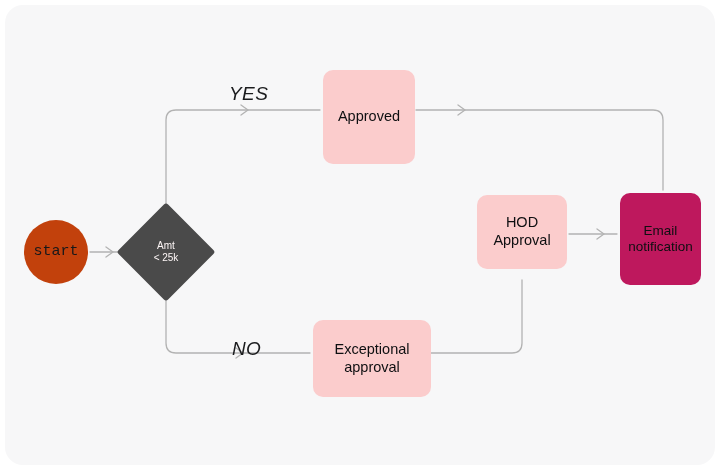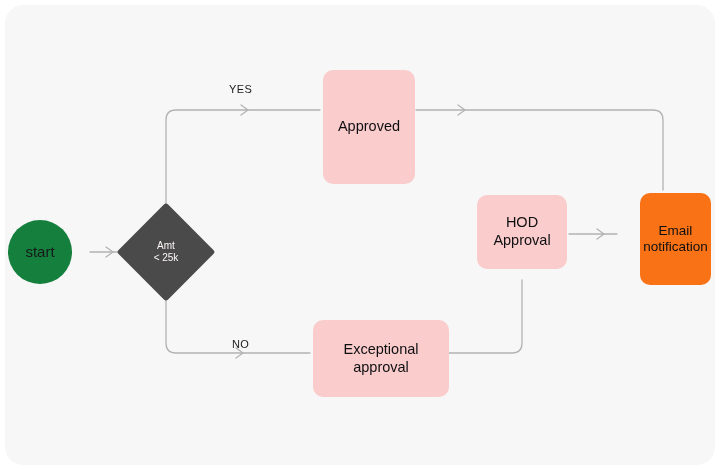--- a/index.html
+++ b/index.html
@@ -38,26 +38,27 @@
     justify-content: center;
     text-align: center;
     box-sizing: border-box;
   }
   .node-label {
     line-height: 1.22;
     white-space: pre-line;
   }
   
   #node-start {
-    left: 8px;
+    left: 24px;
     top: 220px;
     width: 64px;
     height: 64px;
     border-radius: 50%;
-    background: #15803d;
+    background: #c2410c;
+    font-family: Liberation Mono, monospace;
   }
   #node-start .node-label {
     font-size: 15px;
     color: #17181a;
   }
   
   #node-decision {
     left: 131px;
     top: 217px;
     width: 70px;
@@ -85,53 +86,53 @@
     background: #fbcccc;
   }
   .box .node-label {
     font-size: 14.5px;
     color: #0e0f11;
   }
   #node-approved {
     left: 323px;
     top: 70px;
     width: 92px;
-    height: 114px;
+    height: 94px;
   }
   #node-hod {
     left: 477px;
     top: 195px;
     width: 90px;
     height: 74px;
   }
   #node-email {
     left: 620px;
     top: 193px;
-    width: 71px;
+    width: 81px;
     height: 92px;
-    background: #f97316;
-    margin-left: 20px;
+    background: #be185d;
   }
   #node-email .node-label {
     font-size: 13.5px;
   }
   #node-exceptional {
     left: 313px;
     top: 320px;
-    width: 136px;
+    width: 118px;
     height: 77px;
     text-align: center;
   }
   
   .edge-label {
     position: absolute;
-    font-size: 11px;
+    font-size: 19px;
     color: #1b1c1e;
     letter-spacing: 0.4px;
     white-space: nowrap;
+    font-style: italic;
   }
   #label-yes {
     left: 229px;
     top: 83px;
   }
   #label-no {
     left: 232px;
     top: 338px;
   }
 </style>

